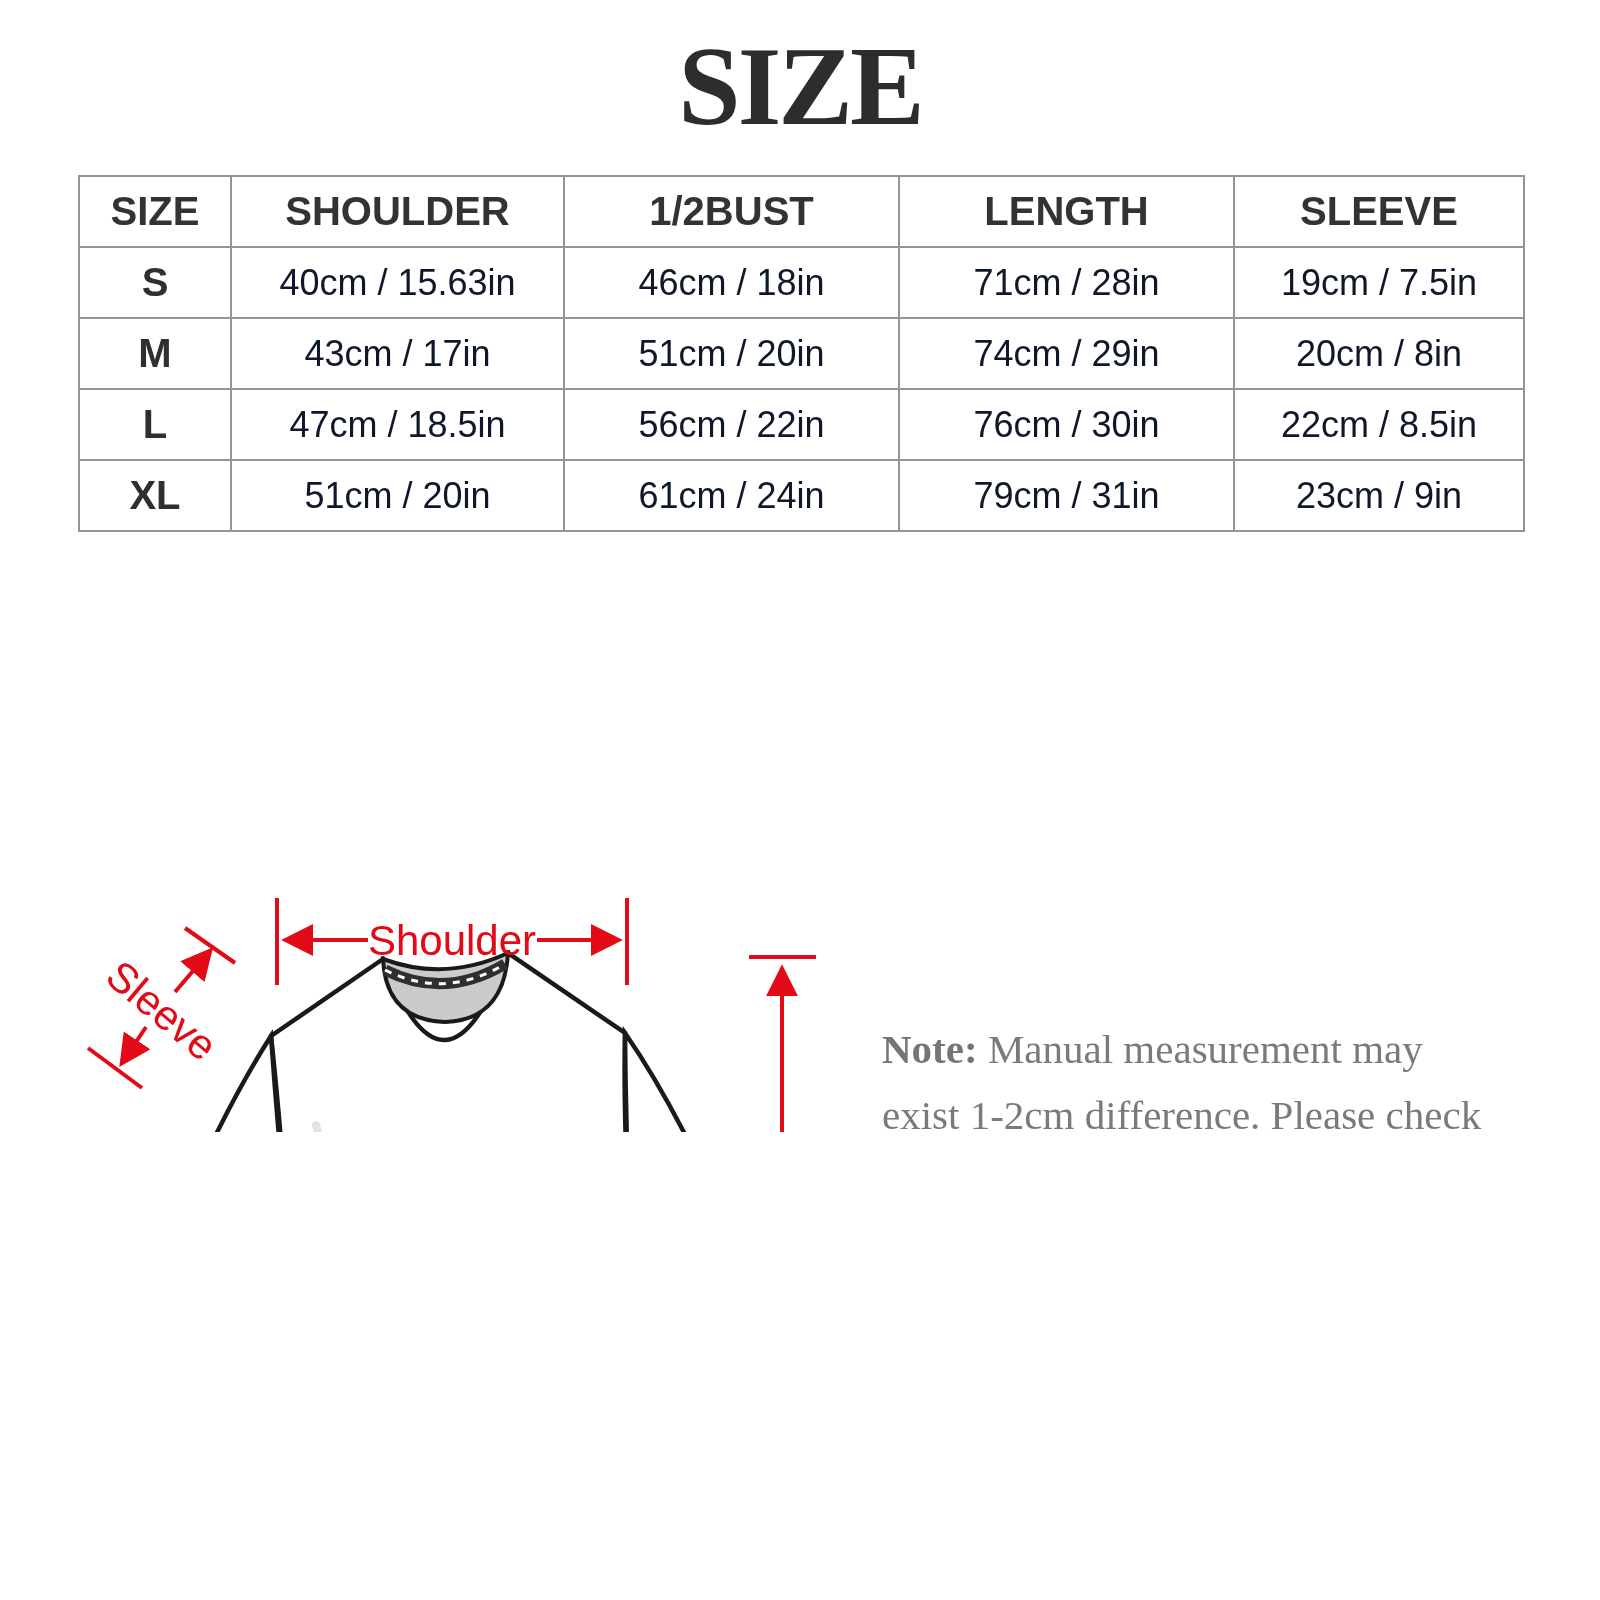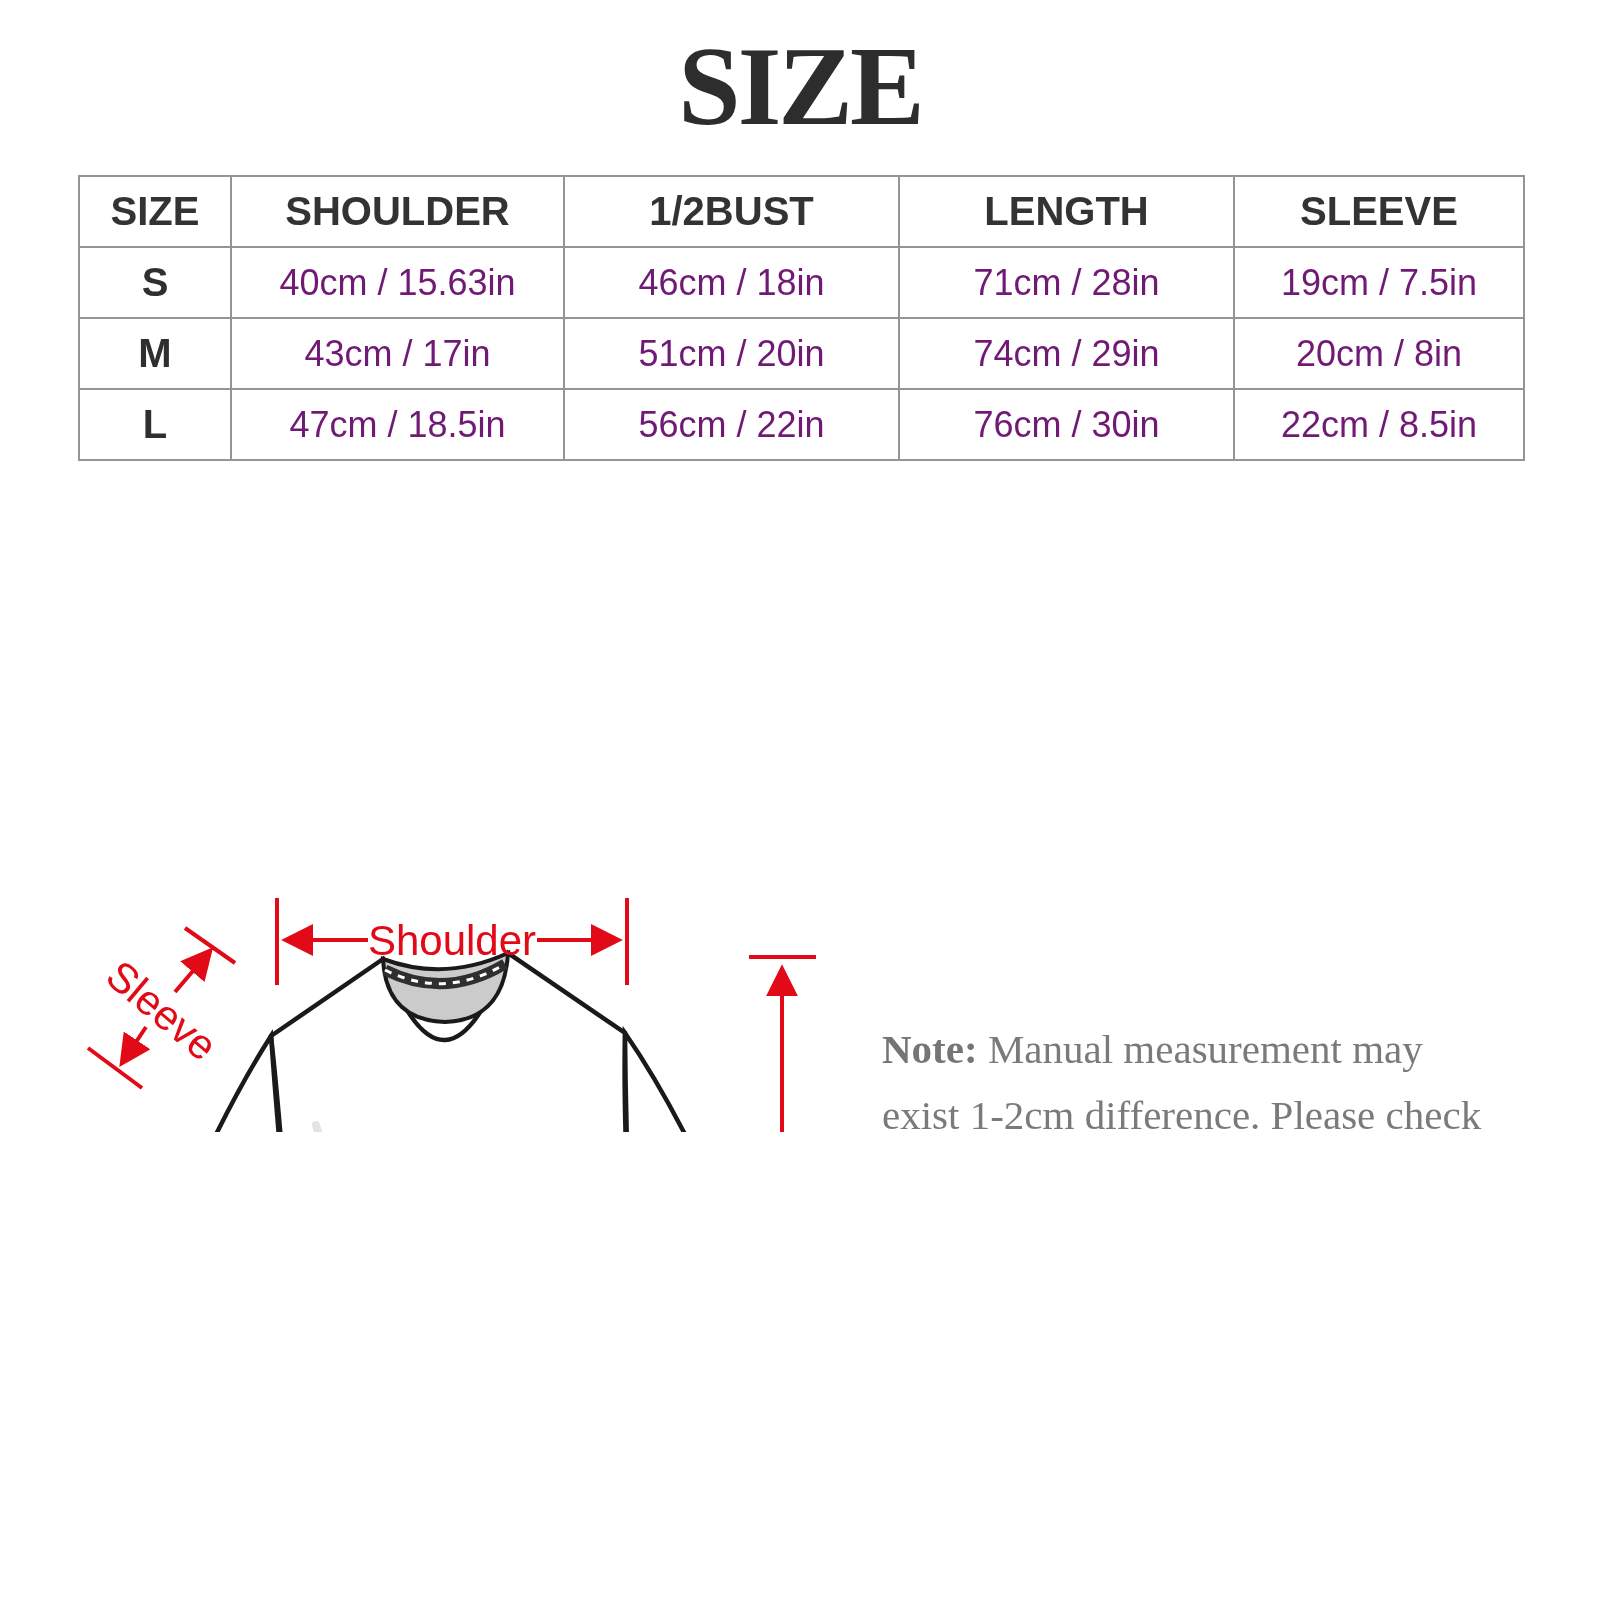--- a/index.html
+++ b/index.html
@@ -7,21 +7,21 @@
         font-family:"Liberation Sans",sans-serif;}
   .page-title{position:absolute;left:0;top:22px;width:1600px;text-align:center;
         font-family:"Liberation Serif","DejaVu Serif",serif;font-weight:bold;
         font-size:112px;letter-spacing:-3px;color:#2d2d2d;margin:0;}
   table.size-table{position:absolute;left:78px;top:175px;width:1445px;
         border-collapse:collapse;table-layout:fixed;}
   table.size-table th,table.size-table td{
         border:2px solid #949494;text-align:center;vertical-align:middle;
         height:69px;padding:0;overflow:hidden;white-space:nowrap;}
   table.size-table th{font-size:40px;font-weight:bold;color:#333333;}
-  table.size-table td{font-size:36px;color:#701a75;font-weight:normal;}
+  table.size-table td{font-size:36px;color:#0f172a;font-weight:normal;}
   table.size-table td.size-col{font-size:40px;font-weight:bold;color:#2f2f2f;}
   .figure-wrap{position:absolute;left:80px;top:870px;width:920px;height:730px;}
   .figure-wrap svg{display:block;width:920px;height:730px;}
   .note-block{position:absolute;left:882px;top:1016px;width:625px;
         font-size:41px;line-height:66px;color:#7a7a7a;text-align:left;font-family:Liberation Serif, serif;}
   .note-label{font-weight:bold;color:#757575;}
   .ann-text{font-family:"Liberation Sans",sans-serif;font-size:42px;fill:#e20a16;}
   .ann-line{stroke:#e20a16;stroke-width:4;fill:none;}
   .outline{stroke:#1a1a1a;fill:none;}
   .wrinkle{stroke:#e3e3e3;stroke-width:8;fill:none;stroke-linecap:round;}
@@ -65,20 +65,27 @@
         <td>51cm / 20in</td>
         <td>74cm / 29in</td>
         <td>20cm / 8in</td>
       </tr>
       <tr>
         <td class="size-col">L</td>
         <td>47cm / 18.5in</td>
         <td>56cm / 22in</td>
         <td>76cm / 30in</td>
         <td>22cm / 8.5in</td>
+      </tr>
+      <tr>
+        <td class="size-col">XL</td>
+        <td>51cm / 20in</td>
+        <td>61cm / 24in</td>
+        <td>79cm / 31in</td>
+        <td>23cm / 9in</td>
       </tr>
     </tbody>
   </table>
 
   <div class="figure-wrap">
     <svg viewBox="0 0 920 730" aria-hidden="true">
       <defs>
         <marker id="ah" viewBox="0 0 10 10" refX="8.5" refY="5" markerWidth="8" markerHeight="8" orient="auto">
           <path d="M0,0 L10,5 L0,10 Z" fill="#e20a16"></path>
         </marker>

